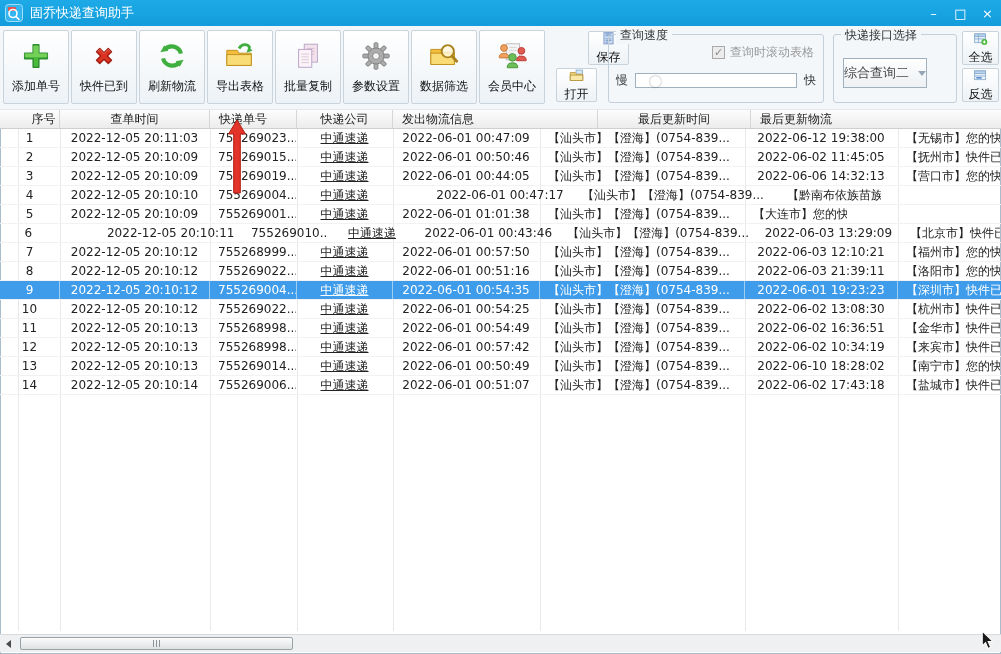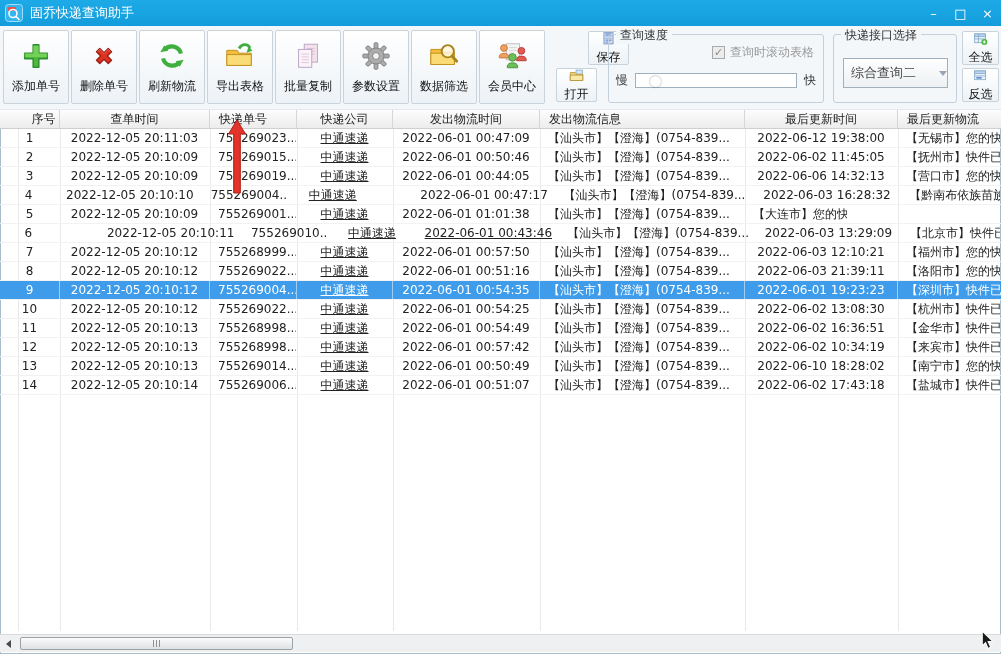--- a/index.html
+++ b/index.html
@@ -29,23 +29,23 @@
   .grp-title{position:absolute;top:-8px;left:7px;background:#f3f7fa;padding:0 4px;color:#333;}
   .cbrow{position:absolute;right:9px;top:9px;display:flex;align-items:center;gap:5px;color:#9a9a9a;}
   .cb{width:13px;height:13px;border:1px solid #a9a9a9;background:#ececec;color:#8a8a8a;
       font-size:11px;line-height:12px;text-align:center;box-sizing:border-box;}
   .sliderrow{position:absolute;left:7px;top:37px;display:flex;align-items:center;gap:7px;color:#333;}
   .track{width:162px;height:15px;border:1px solid #9fb0bf;background:#fff;padding:1px;
          position:relative;box-sizing:border-box;}
   .trackfill{height:100%;background:linear-gradient(90deg,#2ec5a8 0,#2ec5a8 55%,#29a9e1 55%,#29a9e1 100%);}
   .thumb{position:absolute;top:2px;width:11px;height:11px;border-radius:50%;background:#fff;
          box-shadow:0 0 2px rgba(0,0,0,.45);}
-  .dropdown{position:absolute;left:9px;top:23px;width:105px;height:30px;border:1px solid #9fb0bf;
+  .dropdown{position:absolute;left:9px;top:23px;width:84px;height:30px;border:1px solid #9fb0bf;
             background:linear-gradient(#fefefe,#edf1f4);display:flex;align-items:center;
-            justify-content:flex-end;gap:23px;color:#4a4a4a;font-size:13px;box-sizing:border-box;}
+            justify-content:flex-end;gap:9px;color:#4a4a4a;font-size:13px;box-sizing:border-box;}
   .caret{width:0;height:0;border-left:4px solid transparent;border-right:4px solid transparent;
          border-top:5px solid #96a6b6;}
   
   .thead{position:absolute;top:110px;left:0;width:1001px;height:19px;display:flex;
          background:linear-gradient(#fdfdfd,#ececec);border-bottom:1px solid #cfcfcf;
          box-sizing:border-box;z-index:2;}
   .hcell{height:100%;box-sizing:border-box;border-right:1px solid #d6d6d6;display:flex;
          align-items:center;justify-content:center;font-size:12px;color:#1c1c1c;
          overflow:hidden;white-space:nowrap;}
   .hcell.l{justify-content:flex-start;padding-left:9px;}
@@ -104,21 +104,21 @@
               <path d="M14 5h6v9h9v6h-9v9h-6v-9H5v-6h9z" fill="#4cbb3c" stroke="#2f8f2f" stroke-width="1.6" stroke-linejoin="round"></path>
               <path d="M14 6h6v8h9v4H5v-4h9z" fill="#8fe06b" opacity=".6"></path>
             </svg></span>
         <span class="lbl">添加单号</span>
       </div>
       <div class="tb-btn">
         <span><svg width="32" height="32" viewBox="0 0 34 34">
               <path d="M9 12.5l3.5-3.5 4.5 4.5 4.5-4.5 3.5 3.5-4.5 4.5 4.5 4.5-3.5 3.5-4.5-4.5-4.5 4.5-3.5-3.5 4.5-4.5z" fill="#dd3322" stroke="#9e1c10" stroke-width="1.4" stroke-linejoin="round"></path>
               <path d="M10.2 12.3l2.3-2.3 4.5 4.5 4.5-4.5 2.3 2.3" fill="none" stroke="#f08070" stroke-width="1" opacity=".8"></path>
             </svg></span>
-        <span class="lbl">删除单号</span>
+        <span class="lbl">快件已到</span>
       </div>
       <div class="tb-btn">
         <span><svg width="32" height="32" viewBox="0 0 34 34" fill="none">
               <path d="M26.5 14.5a10 10 0 0 0-17.5-4" stroke="#3fb03f" stroke-width="4.4"></path>
               <path d="M13 11.5L4.6 13l4.2-7.4z" fill="#3fb03f"></path>
               <path d="M7.5 19.5a10 10 0 0 0 17.5 4" stroke="#3fb03f" stroke-width="4.4"></path>
               <path d="M21 22.5l8.4-1.5-4.2 7.4z" fill="#3fb03f"></path>
             </svg></span>
         <span class="lbl">刷新物流</span>
       </div>
@@ -247,21 +247,20 @@
       <div class="vline" style="left: 393px;"></div>
       <div class="vline" style="left: 540px;"></div>
       <div class="vline" style="left: 745px;"></div>
       <div class="vline" style="left: 898px;"></div>
     </div>
   <div class="thead" id="thead">
       <div class="hcell" style="width: 60px; padding-left: 28px;">序号</div>
       <div class="hcell" style="width: 150px;">查单时间</div>
       <div class="hcell l" style="width: 87px;">快递单号</div>
       <div class="hcell" style="width: 96px;">快递公司</div>
-      <div class="hcell" style="width: 147px;">发出物流时间</div>
       <div class="hcell l" style="width: 205px;">发出物流信息</div>
       <div class="hcell" style="width: 153px;">最后更新时间</div>
       <div class="hcell l" style="width: 103px;">最后更新物流</div>
     </div>
   <div class="tbody" id="tbody">
       <div class="trow">
         <div class="tcell " style="width: 60px;">1</div>
         <div class="tcell " style="width: 150px;">2022-12-05 20:11:03</div>
         <div class="tcell l" style="width: 87px;">755269023...</div>
         <div class="tcell  company" style="width: 96px;">中通速递</div>
@@ -290,38 +289,37 @@
         <div class="tcell " style="width: 153px;">2022-06-06 14:32:13</div>
         <div class="tcell l" style="width: 103px;">【营口市】您的快递</div>
       </div>
       <div class="trow">
         <div class="tcell " style="width: 60px;">4</div>
         <div class="tcell " style="width: 150px;">2022-12-05 20:10:10</div>
         <div class="tcell l" style="width: 87px;">755269004...</div>
         <div class="tcell  company" style="width: 96px;">中通速递</div>
         <div class="tcell " style="width: 147px; margin-left: 34px;">2022-06-01 00:47:17</div>
         <div class="tcell l" style="width: 205px;">【汕头市】【澄海】(0754-839...</div>
-        <div class="tcell " style="width: 153px;">2022-06-03 16:28:32</div>
         <div class="tcell l" style="width: 103px;">【黔南布依族苗族自</div>
       </div>
       <div class="trow">
         <div class="tcell " style="width: 60px;">5</div>
         <div class="tcell " style="width: 150px;">2022-12-05 20:10:09</div>
         <div class="tcell l" style="width: 87px;">755269001...</div>
         <div class="tcell  company" style="width: 96px;">中通速递</div>
         <div class="tcell " style="width: 147px;">2022-06-01 01:01:38</div>
         <div class="tcell l" style="width: 205px;">【汕头市】【澄海】(0754-839...</div>
         <div class="tcell l" style="width: 103px;">【大连市】您的快递</div>
       </div>
       <div class="trow">
         <div class="tcell " style="width: 60px;">6</div>
         <div class="tcell " style="width: 150px; margin-left: 42px;">2022-12-05 20:10:11</div>
         <div class="tcell l" style="width: 87px;">755269010...</div>
         <div class="tcell  company" style="width: 96px;">中通速递</div>
-        <div class="tcell " style="width: 147px; text-decoration: underline;">2022-06-01 00:43:46</div>
+        <div class="tcell " style="width: 147px;">2022-06-01 00:43:46</div>
         <div class="tcell l" style="width: 205px;">【汕头市】【澄海】(0754-839...</div>
         <div class="tcell " style="width: 153px;">2022-06-03 13:29:09</div>
         <div class="tcell l" style="width: 103px;">【北京市】快件已到</div>
       </div>
       <div class="trow">
         <div class="tcell " style="width: 60px;">7</div>
         <div class="tcell " style="width: 150px;">2022-12-05 20:10:12</div>
         <div class="tcell l" style="width: 87px;">755268999...</div>
         <div class="tcell  company" style="width: 96px;">中通速递</div>
         <div class="tcell " style="width: 147px;">2022-06-01 00:57:50</div>

